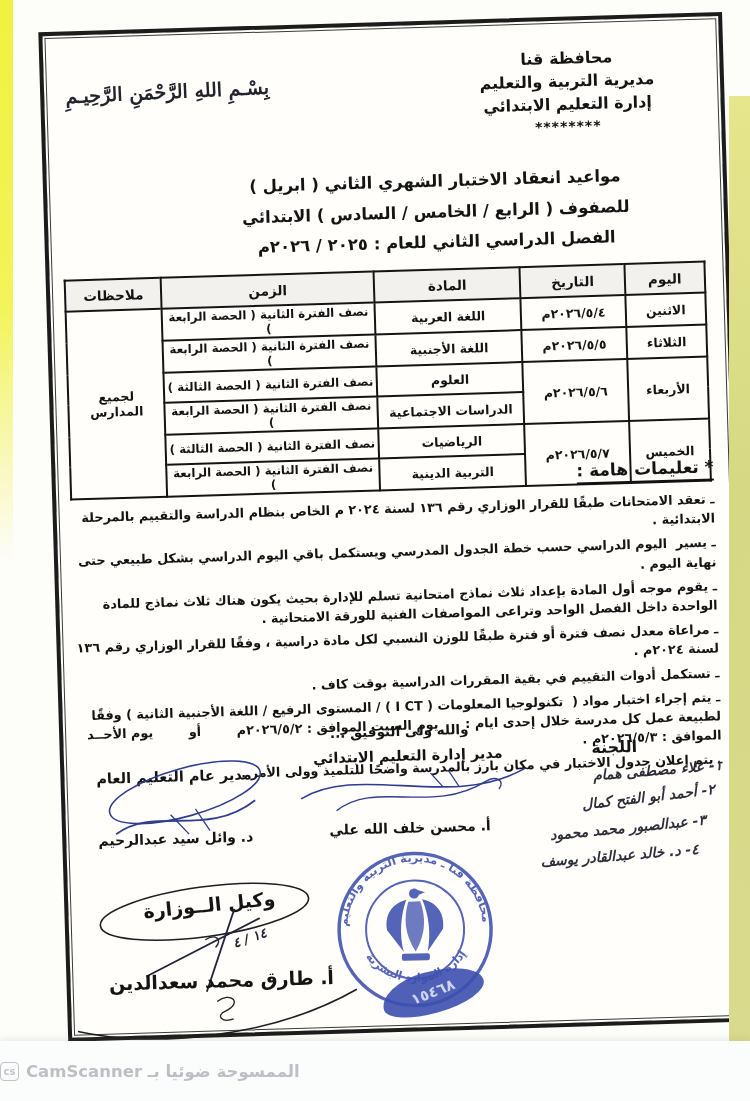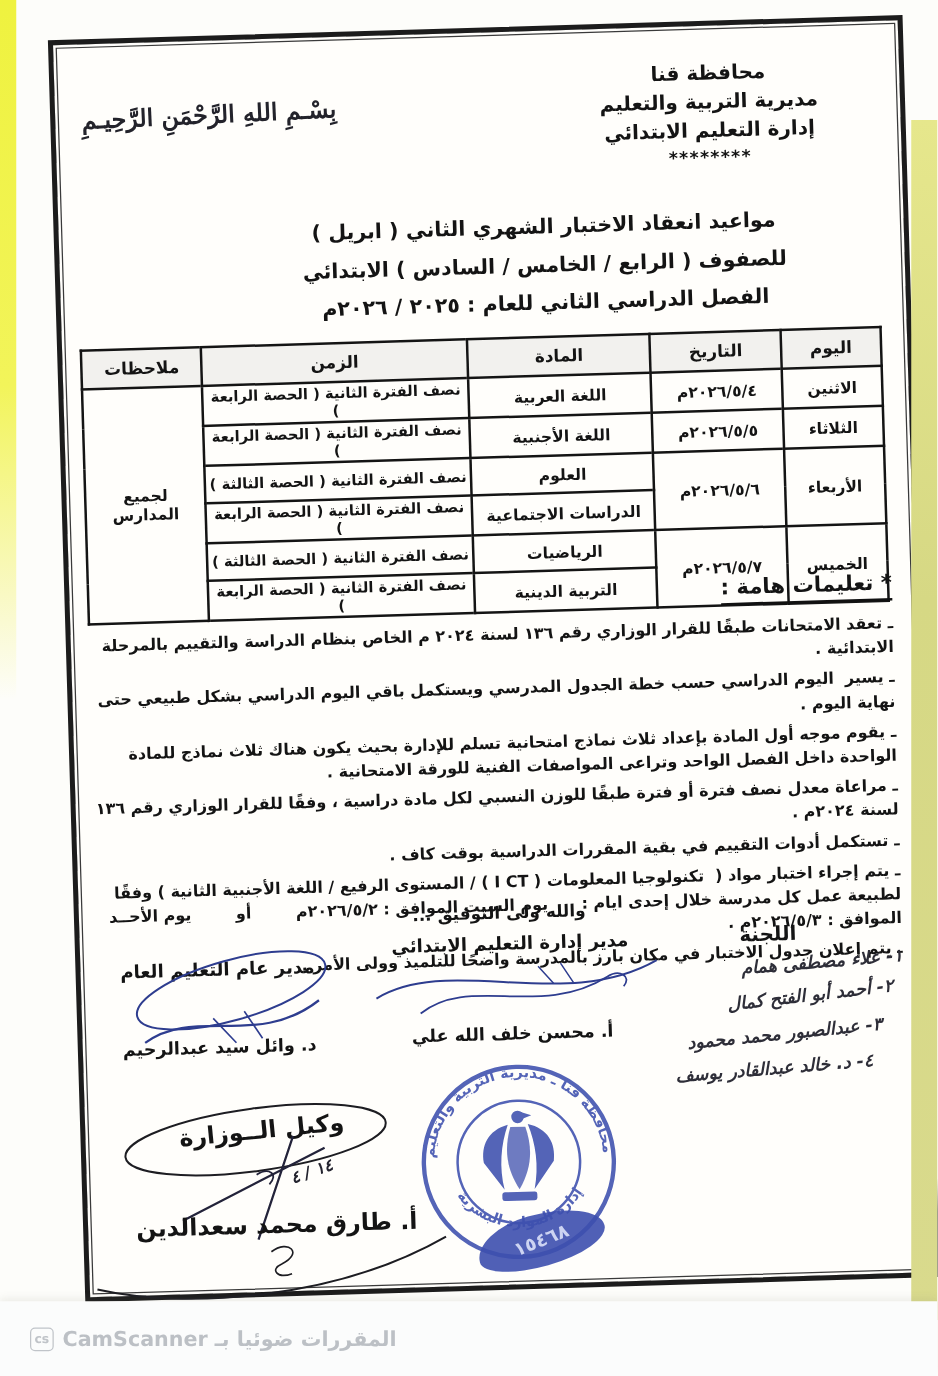--- a/index.html
+++ b/index.html
@@ -75,21 +75,21 @@
 
   .stamp{position:absolute;top:822px;right:248px;width:164px;height:164px;opacity:.88;}
   .stamp-blob{position:absolute;top:946px;right:262px;width:104px;height:42px;
       transform:rotate(-14deg);}
   .blob-shape{position:absolute;inset:0;background:#3d4fae;border-radius:45% 55% 50% 50%/60% 55% 45% 40%;
       opacity:.9;}
   .blob-num{position:absolute;inset:0;display:flex;align-items:center;justify-content:center;
       color:#cdd4f2;font-weight:bold;font-size:15px;letter-spacing:2px;transform:rotate(-6deg);}
 
   .scan-bar{position:absolute;left:0;right:0;bottom:0;height:60px;background:#fbfcfc;z-index:8;
-      display:flex;align-items:center;gap:7px;padding-left:24px;
+      display:flex;align-items:center;gap:7px;padding-left:0;
       box-shadow:0 -3px 6px rgba(120,120,110,.12);}
   .cs-badge{width:17px;height:17px;border:1.6px solid #c0c4c9;border-radius:4px;
       color:#c0c4c9;font-size:10px;font-weight:bold;display:flex;align-items:center;
       justify-content:center;font-family:"DejaVu Sans",sans-serif;}
   .scan-text{direction:rtl;color:#bcc0c5;font-size:16.5px;font-weight:bold;
       font-family:"DejaVu Sans",sans-serif;}
 </style>
 </head>
 <body>
 
@@ -244,14 +244,14 @@
     <div class="stamp-blob">
       <div class="blob-shape"></div>
       <div class="blob-num">١٥٤٦٨</div>
     </div>
 
   </div>
 </div>
 
 <div class="scan-bar">
   <span class="cs-badge">cs</span>
-  <span class="scan-text">المقررات ضوئيا بـ CamScanner</span>
+  <span class="scan-text">الممسوحة ضوئيا بـ CamScanner</span>
 </div>
 
 </body></html>

